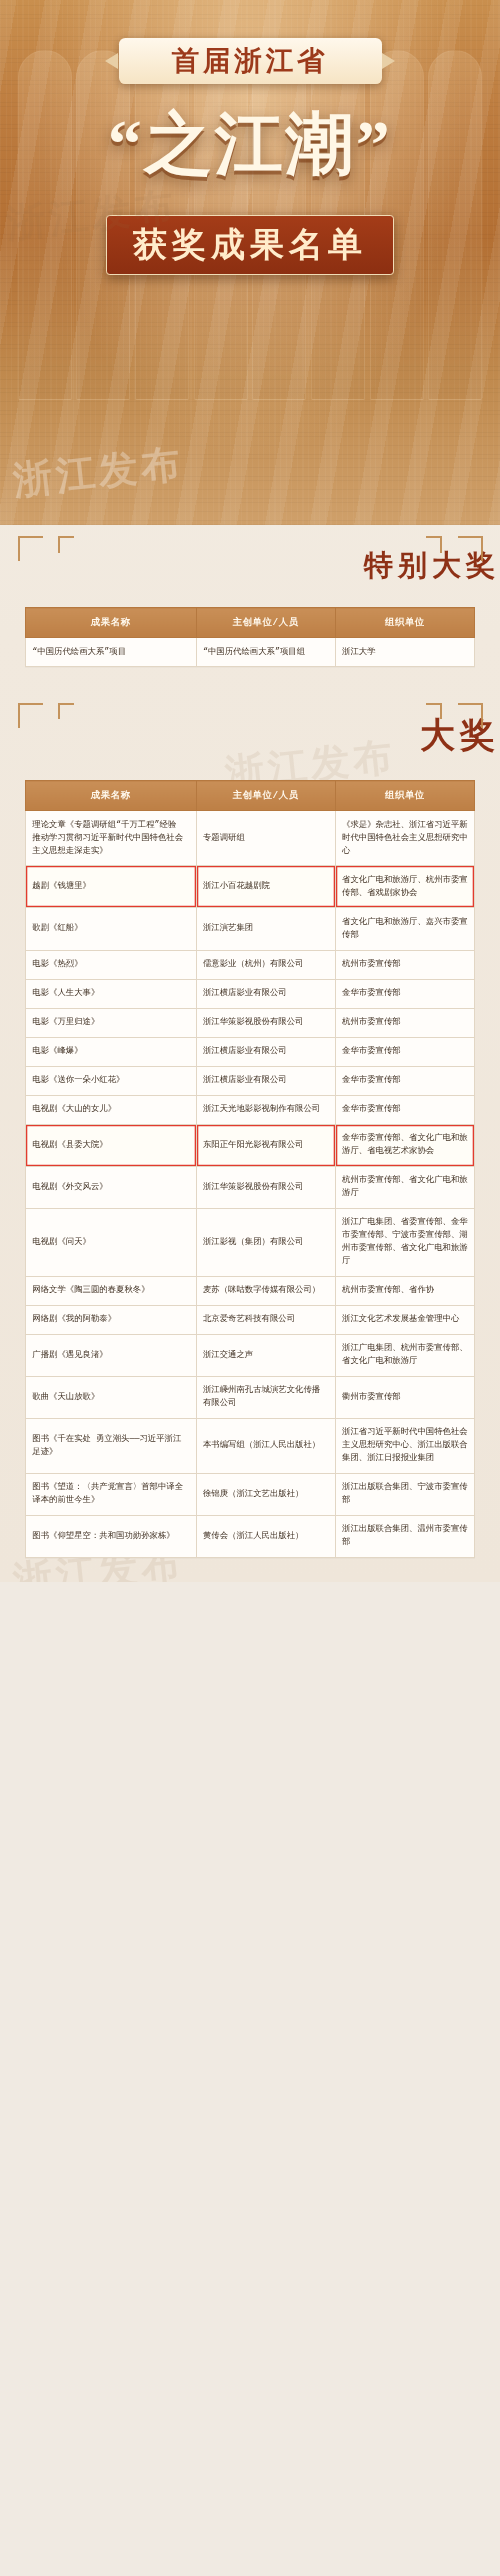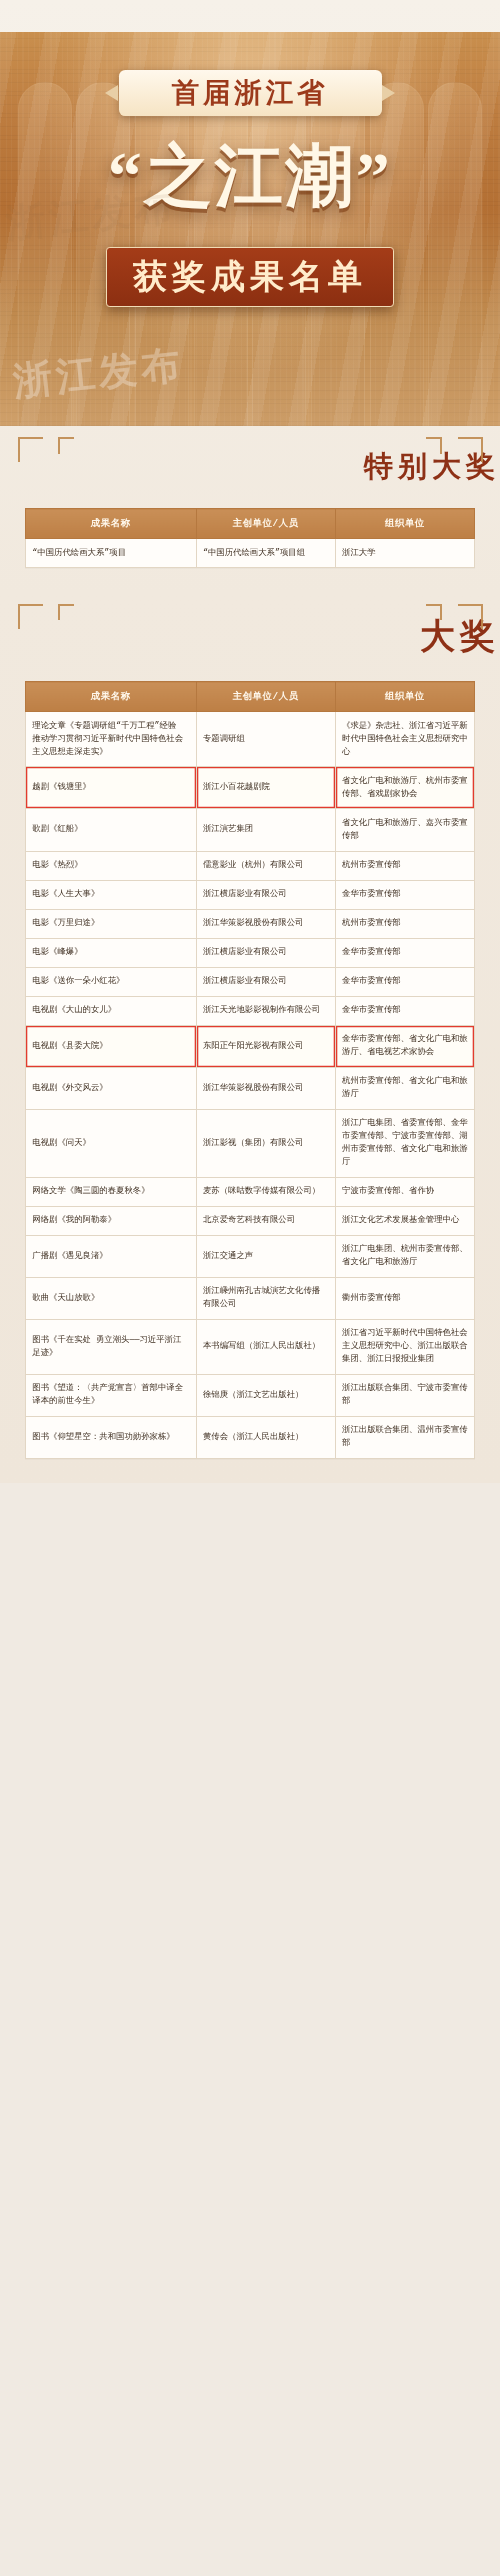--- a/index.html
+++ b/index.html
@@ -14,26 +14,25 @@
     width: 500px;
     position: relative;
     background:
       linear-gradient(180deg, #f6f1e9 0%, #f1e9de 40%, #efe6da 100%);
     overflow: hidden;
   }
 
   
   .hero {
     position: relative;
-    height: 394px;
+    height: 525px;
     background:
       radial-gradient(ellipse at 50% 18%, rgba(255,230,190,0.55) 0%, rgba(255,230,190,0) 60%),
       linear-gradient(180deg, #c98f4e 0%, #bd7c3f 22%, #b36f33 45%, #c08a4e 72%, #cfa06a 100%);
     overflow: hidden;
-    margin-top: 32px;
   }
   .hero-texture {
     position:absolute; inset:0;
     background:
       repeating-linear-gradient(90deg, rgba(255,255,255,0.045) 0px, rgba(255,255,255,0.045) 1.3px, rgba(0,0,0,0) 1.3px, rgba(0,0,0,0) 5.6px),
       repeating-linear-gradient(0deg, rgba(0,0,0,0.035) 0px, rgba(0,0,0,0.035) 0.6px, rgba(0,0,0,0) 0.6px, rgba(0,0,0,0) 4.4px);
     opacity:0.85;
   }
   .hero-arches {
     position:absolute; left:0; right:0; top:50px; height:350px;
@@ -331,21 +330,21 @@
               <td>杭州市委宣传部、省文化广电和旅游厅</td>
             </tr>
             <tr>
               <td>电视剧《问天》</td>
               <td>浙江影视（集团）有限公司</td>
               <td>浙江广电集团、省委宣传部、金华市委宣传部、宁波市委宣传部、湖州市委宣传部、省文化广电和旅游厅</td>
             </tr>
             <tr>
               <td>网络文学《陶三圆的春夏秋冬》</td>
               <td>麦苏（咪咕数字传媒有限公司）</td>
-              <td>宁波市委宣传部、省作协</td>
+              <td>杭州市委宣传部、省作协</td>
             </tr>
             <tr>
               <td>网络剧《我的阿勒泰》</td>
               <td>北京爱奇艺科技有限公司</td>
               <td>浙江文化艺术发展基金管理中心</td>
             </tr>
             <tr>
               <td>广播剧《遇见良渚》</td>
               <td>浙江交通之声</td>
               <td>浙江广电集团、杭州市委宣传部、省文化广电和旅游厅</td>

